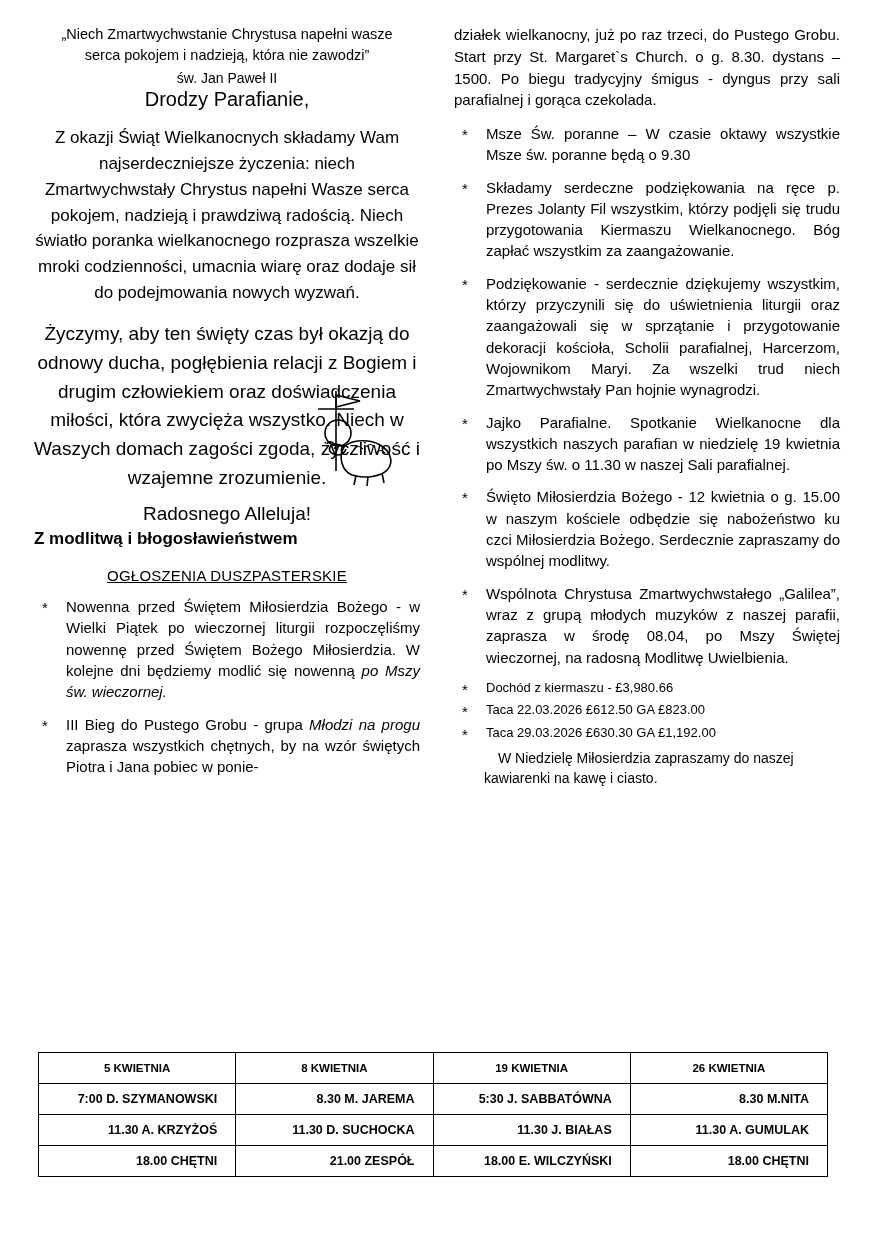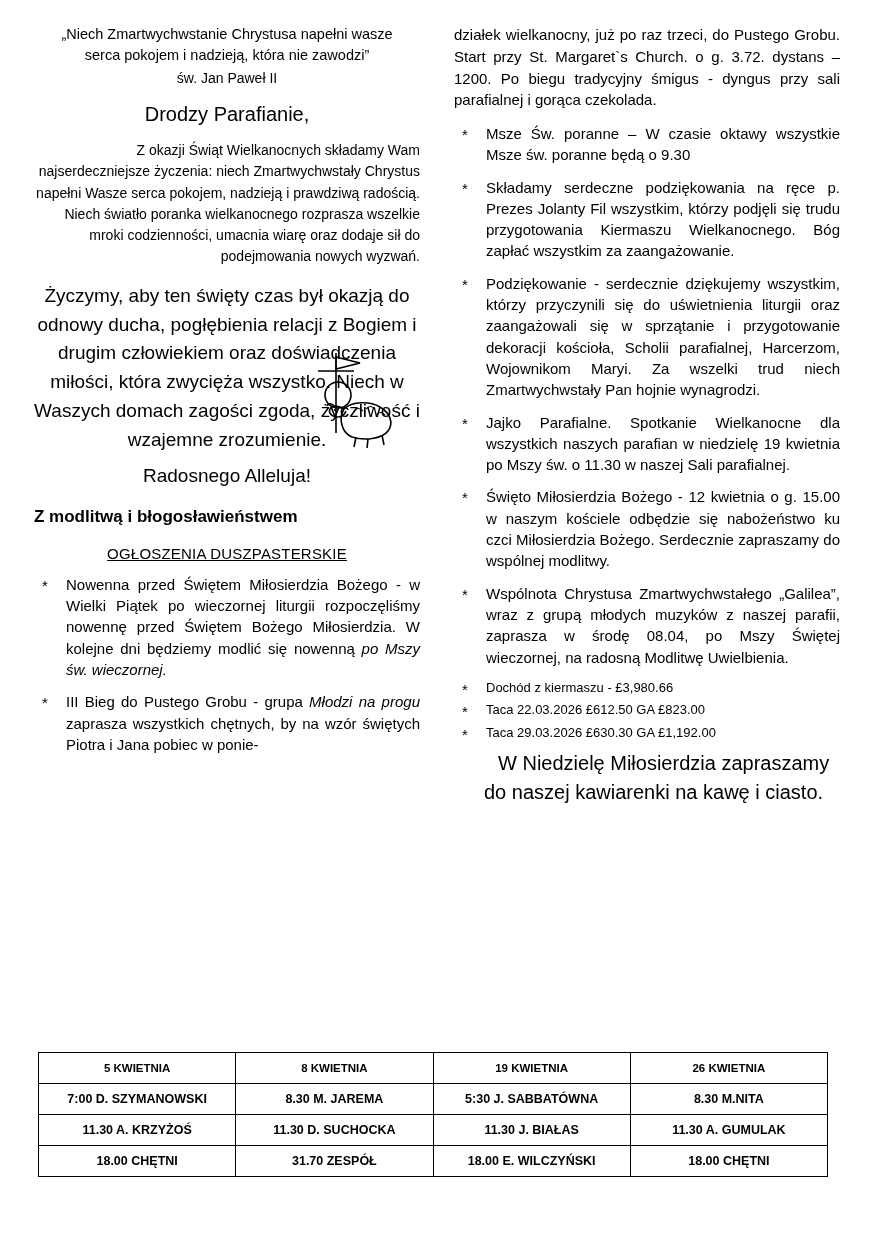--- a/index.html
+++ b/index.html
@@ -36,44 +36,44 @@
   
   .quote {
     text-align: center;
     font-size: 14.5px;
     line-height: 1.45;
     margin: 0 14px 4px 14px;
   }
   .quote-author {
     text-align: center;
     font-size: 14px;
-    margin: 4px 0 17px 0;
+    margin: 4px 0 2px 0;
   }
   .greeting {
     text-align: center;
     font-size: 20px;
     font-weight: normal;
     margin: 0 0 14px 0;
   }
   .wish-block {
-    text-align: right;
-    font-size: 14px;
+    text-align: center;
+    font-size: 17px;
     line-height: 1.52;
     margin: 0 0 14px 0;
   }
   .wish-block2 {
     text-align: center;
     font-size: 19px;
     line-height: 1.52;
     margin: 0 0 10px 0;
   }
   .alleluja {
     text-align: center;
     font-size: 19px;
-    margin: 6px 0 20px 0;
+    margin: 6px 0 4px 0;
   }
   .blessing {
     text-align: left;
     font-size: 17px;
     font-weight: bold;
     margin: 0 0 18px 0;
   }
   .lamb {
     position: absolute;
     right: 8px;
@@ -110,21 +110,21 @@
   }
   ul.bullets > li.small {
     font-size: 13px;
     margin-bottom: 5px;
     line-height: 1.35;
   }
   b, strong { font-weight: normal; }
   i, em { font-style: italic; }
 
   .tail-note {
-    font-size: 20px;
+    font-size: 14px;
     line-height: 1.42;
     margin: 8px 0 0 30px;
     text-indent: 14px;
   }
 
   
   .rc-lead {
     font-size: 15px;
     line-height: 1.45;
     text-align: justify;
@@ -146,21 +146,21 @@
     font-size: 12.5px;
     vertical-align: middle;
     height: 20px;
   }
   .schedule th {
     text-align: center;
     font-size: 11.5px;
     font-weight: bold;
   }
   .schedule td {
-    text-align: center;
+    text-align: right;
     font-weight: bold;
   }
 </style>
 </head>
 <body>
 
 <div class="page">
 
   <div class="columns">
 
@@ -218,21 +218,21 @@
         </li>
         <li>
           <span class="star">*</span>
           <b>III Bieg do Pustego Grobu</b><span> - grupa </span><i>Młodzi na progu</i><span> zaprasza wszystkich chętnych, by na wzór świętych Piotra i Jana pobiec w ponie-</span>
         </li>
       </ul>
     </div>
 
     <div class="col col-right">
 
-      <div class="rc-lead">działek wielkanocny, już po raz trzeci, do Pustego Grobu. Start przy St. Margaret`s Church. o g. 3.72. dystans – 1200.  Po biegu tradycyjny śmigus - dyngus przy sali parafialnej  i gorąca czekolada.</div>
+      <div class="rc-lead">działek wielkanocny, już po raz trzeci, do Pustego Grobu. Start przy St. Margaret`s Church. o g. 8.30. dystans – 1500.  Po biegu tradycyjny śmigus - dyngus przy sali parafialnej  i gorąca czekolada.</div>
 
       <ul class="bullets">
         <li>
           <span class="star">*</span>
           <b>Msze Św. poranne</b><span> – W czasie oktawy wszystkie Msze św. poranne będą o 9.30</span>
         </li>
         <li>
           <span class="star">*</span>
           <b>Składamy serdeczne podziękowania</b><span> na ręce p. Prezes Jolanty Fil wszystkim, którzy podjęli się trudu przygotowania Kiermaszu Wielkanocnego. Bóg zapłać wszystkim za zaangażowanie.</span>
         </li>
@@ -288,20 +288,20 @@
         <td>8.30 M.NITA</td>
       </tr>
       <tr>
         <td>11.30  A. KRZYŻOŚ</td>
         <td>11.30  D. SUCHOCKA</td>
         <td>11.30 J. BIAŁAS</td>
         <td>11.30  A. GUMULAK</td>
       </tr>
       <tr>
         <td>18.00  CHĘTNI</td>
-        <td>31.70  ZESPÓŁ</td>
+        <td>21.00  ZESPÓŁ</td>
         <td>18.00 E. WILCZYŃSKI</td>
         <td>18.00 CHĘTNI</td>
       </tr>
     </tbody>
   </table>
 
 </div>
 
 </body></html>

